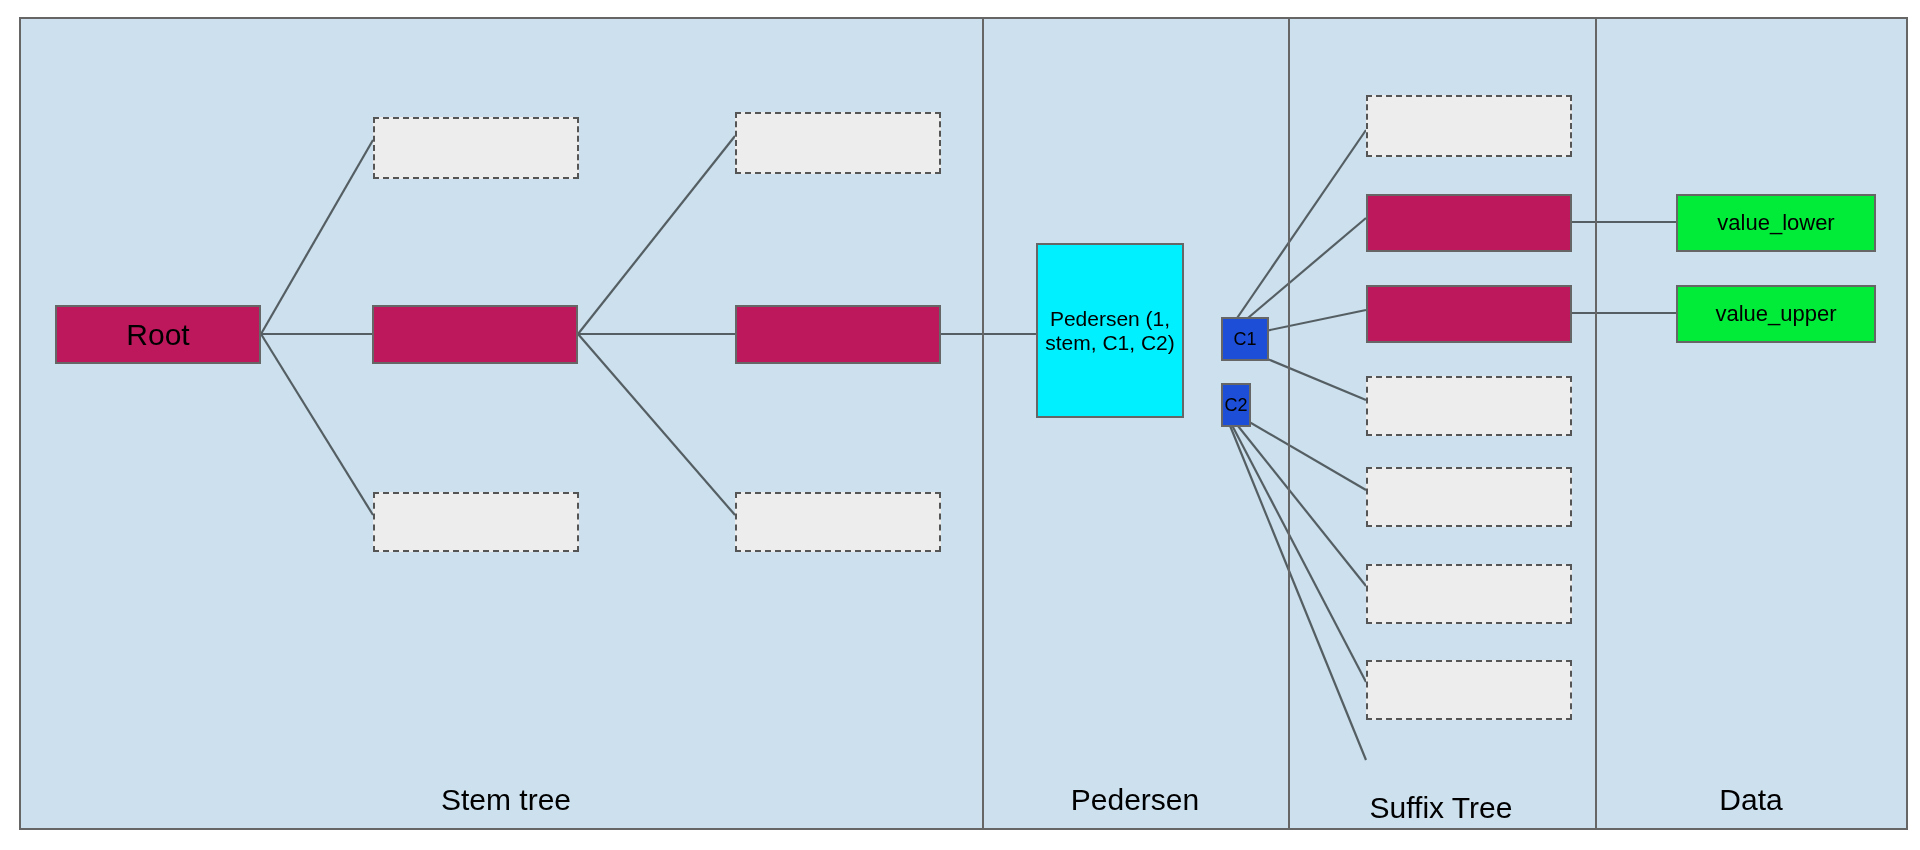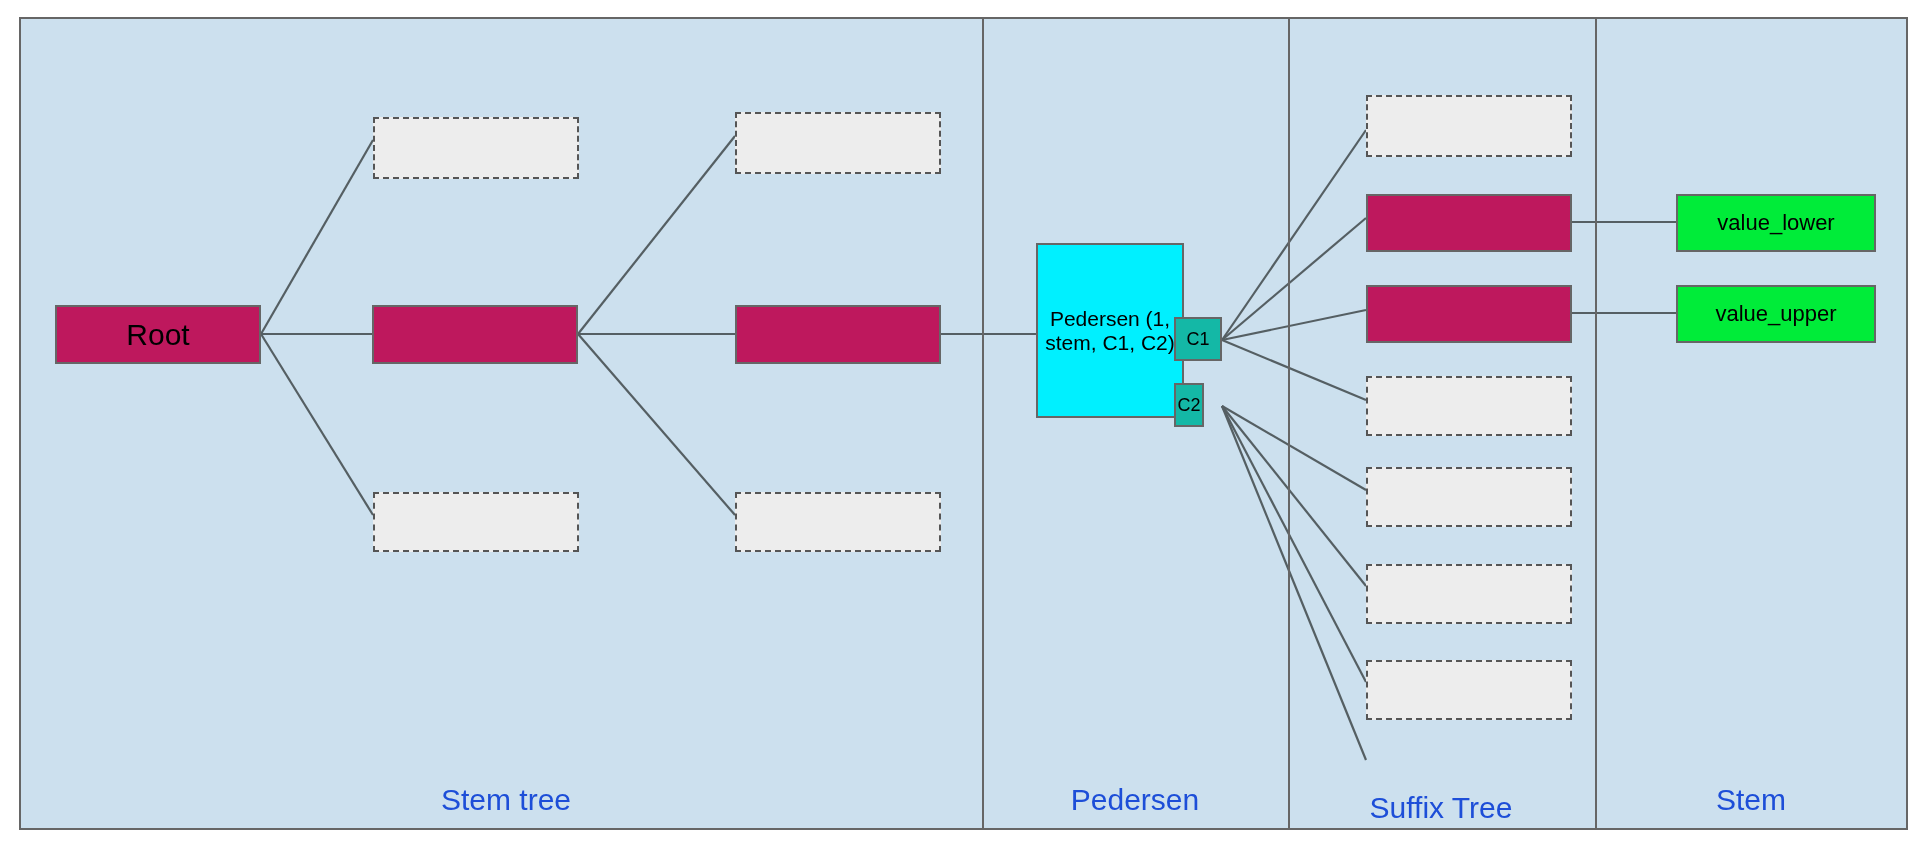--- a/index.html
+++ b/index.html
@@ -34,21 +34,21 @@
     position: absolute;
     top: 0;
     width: 2px;
     height: 100%;
     background: #666666;
   }
   
   .panel-caption {
     position: absolute;
     font-size: 30px;
-    color: #1d4ed8;
+    color: #000000;
     text-align: center;
     white-space: nowrap;
     line-height: 1;
   }
   
   #edges {
     position: absolute;
     left: 0;
     top: 0;
     width: 1920px;
@@ -81,23 +81,24 @@
   }
   .node.green {
     background: #00ec39;
     border: 2px solid #666666;
     font-size: 22px;
   }
   .node.root {
     font-size: 30px;
   }
   .node.child-tag {
-    background: #14b8a6;
+    background: #1d4ed8;
     border: 2px solid #666666;
     font-size: 18px;
+    margin-left: 47px;
   }
 </style>
 </head>
 <body>
 
 <div id="stage">
 
   <div class="container-frame"></div>
 
   <svg id="edges" viewBox="0 0 1920 850" xmlns="http://www.w3.org/2000/svg">
@@ -163,16 +164,16 @@
     <span>value_lower</span>
   </div>
   <div class="node green" style="left:1676px; top:285px; width:200px; height:58px;">
     <span>value_upper</span>
   </div>
 
   <div id="caption-layer">
       <div class="panel-caption" style="left: 506px; top: 800px; transform: translate(-50%, -50%);">Stem tree</div>
       <div class="panel-caption" style="left: 1135px; top: 800px; transform: translate(-50%, -50%);">Pedersen</div>
       <div class="panel-caption" style="left: 1441px; top: 800px; transform: translate(-50%, -50%); margin-top: 8px;">Suffix Tree</div>
-      <div class="panel-caption" style="left: 1751px; top: 800px; transform: translate(-50%, -50%);">Stem</div>
+      <div class="panel-caption" style="left: 1751px; top: 800px; transform: translate(-50%, -50%);">Data</div>
     </div>
 
 </div>
 
 </body></html>

